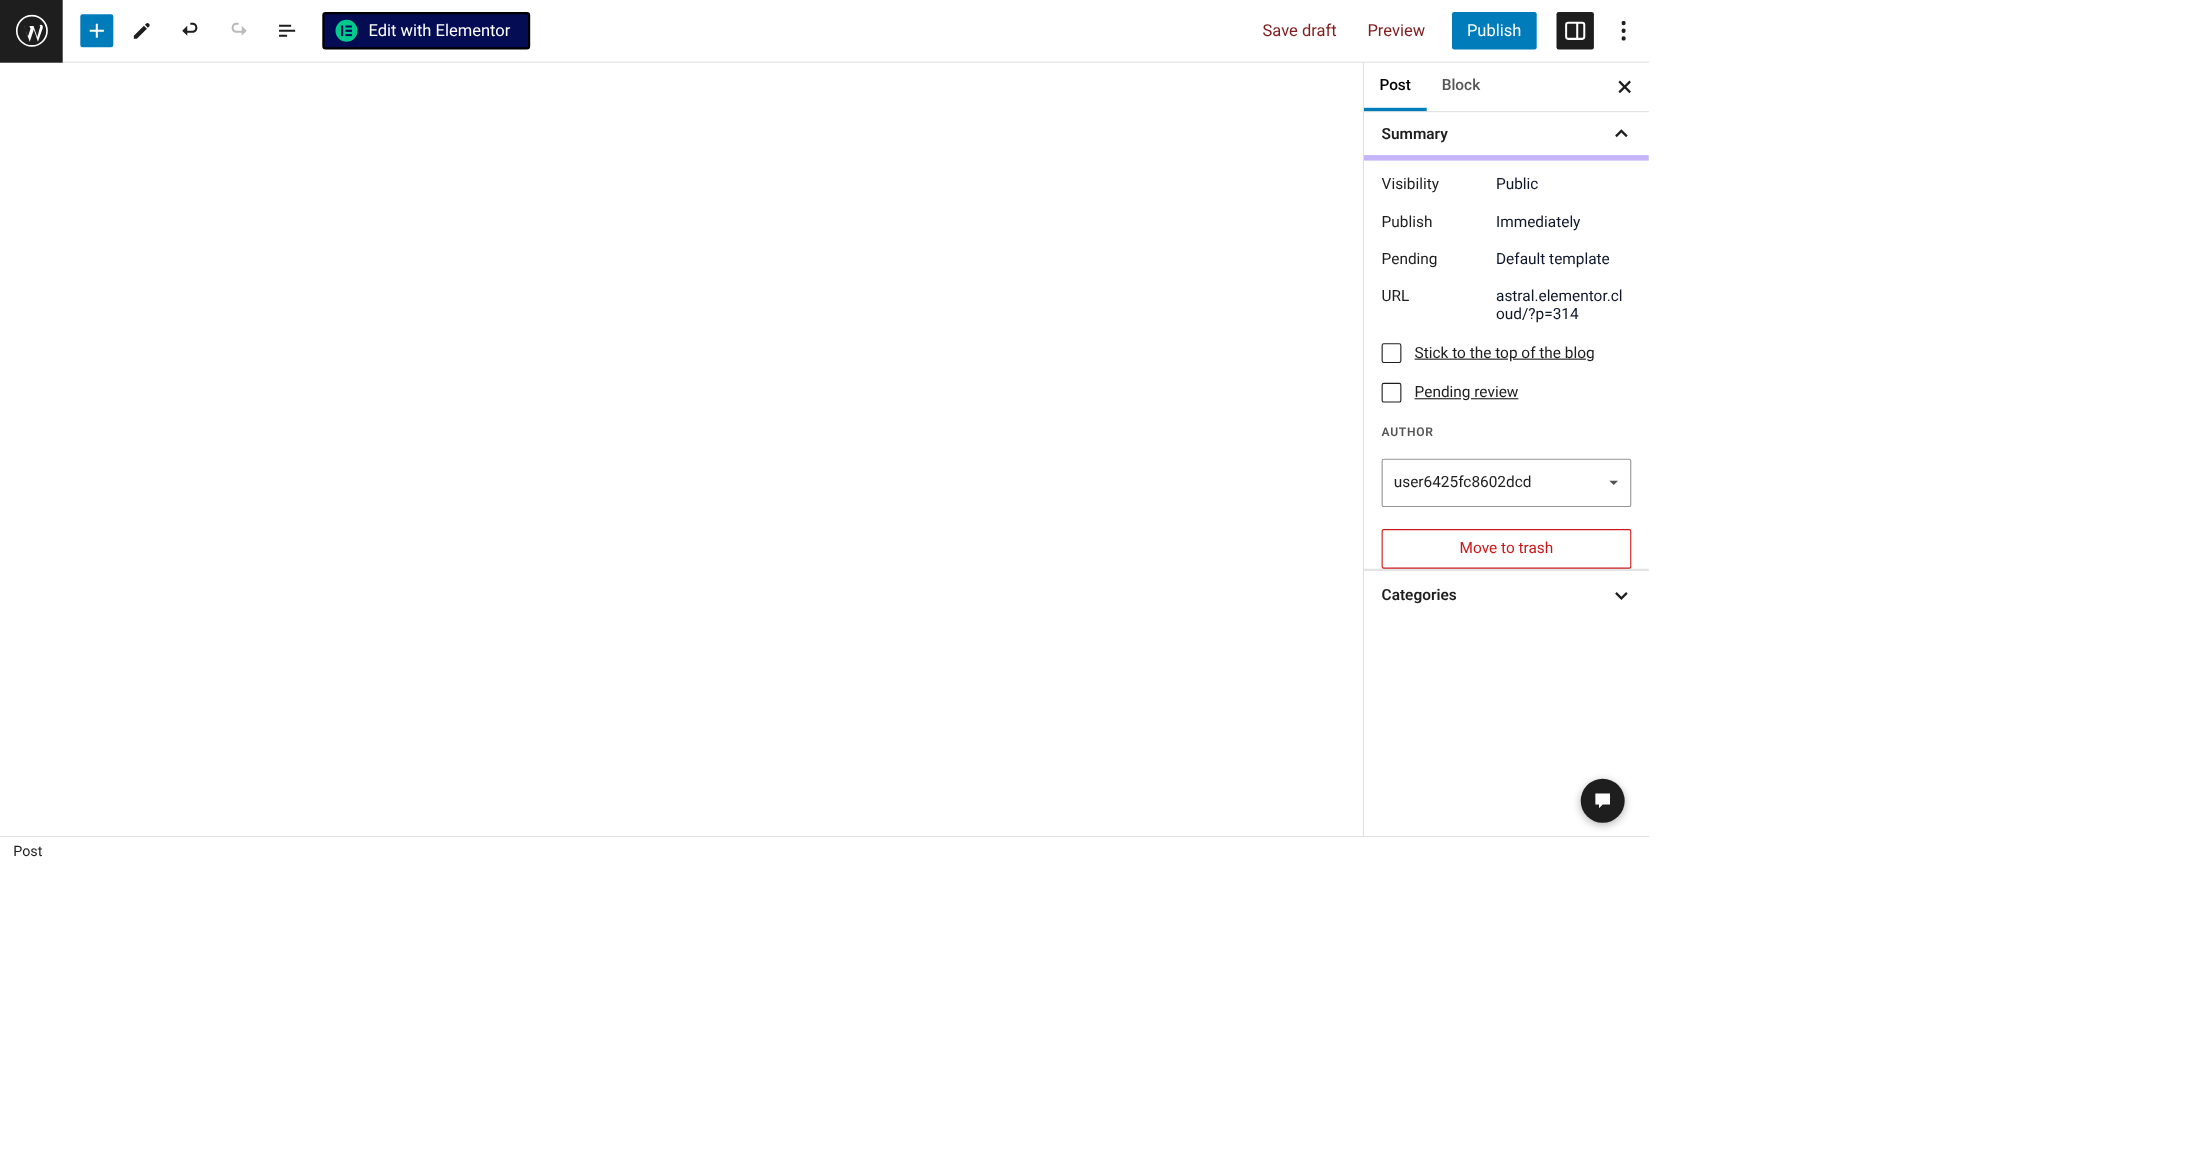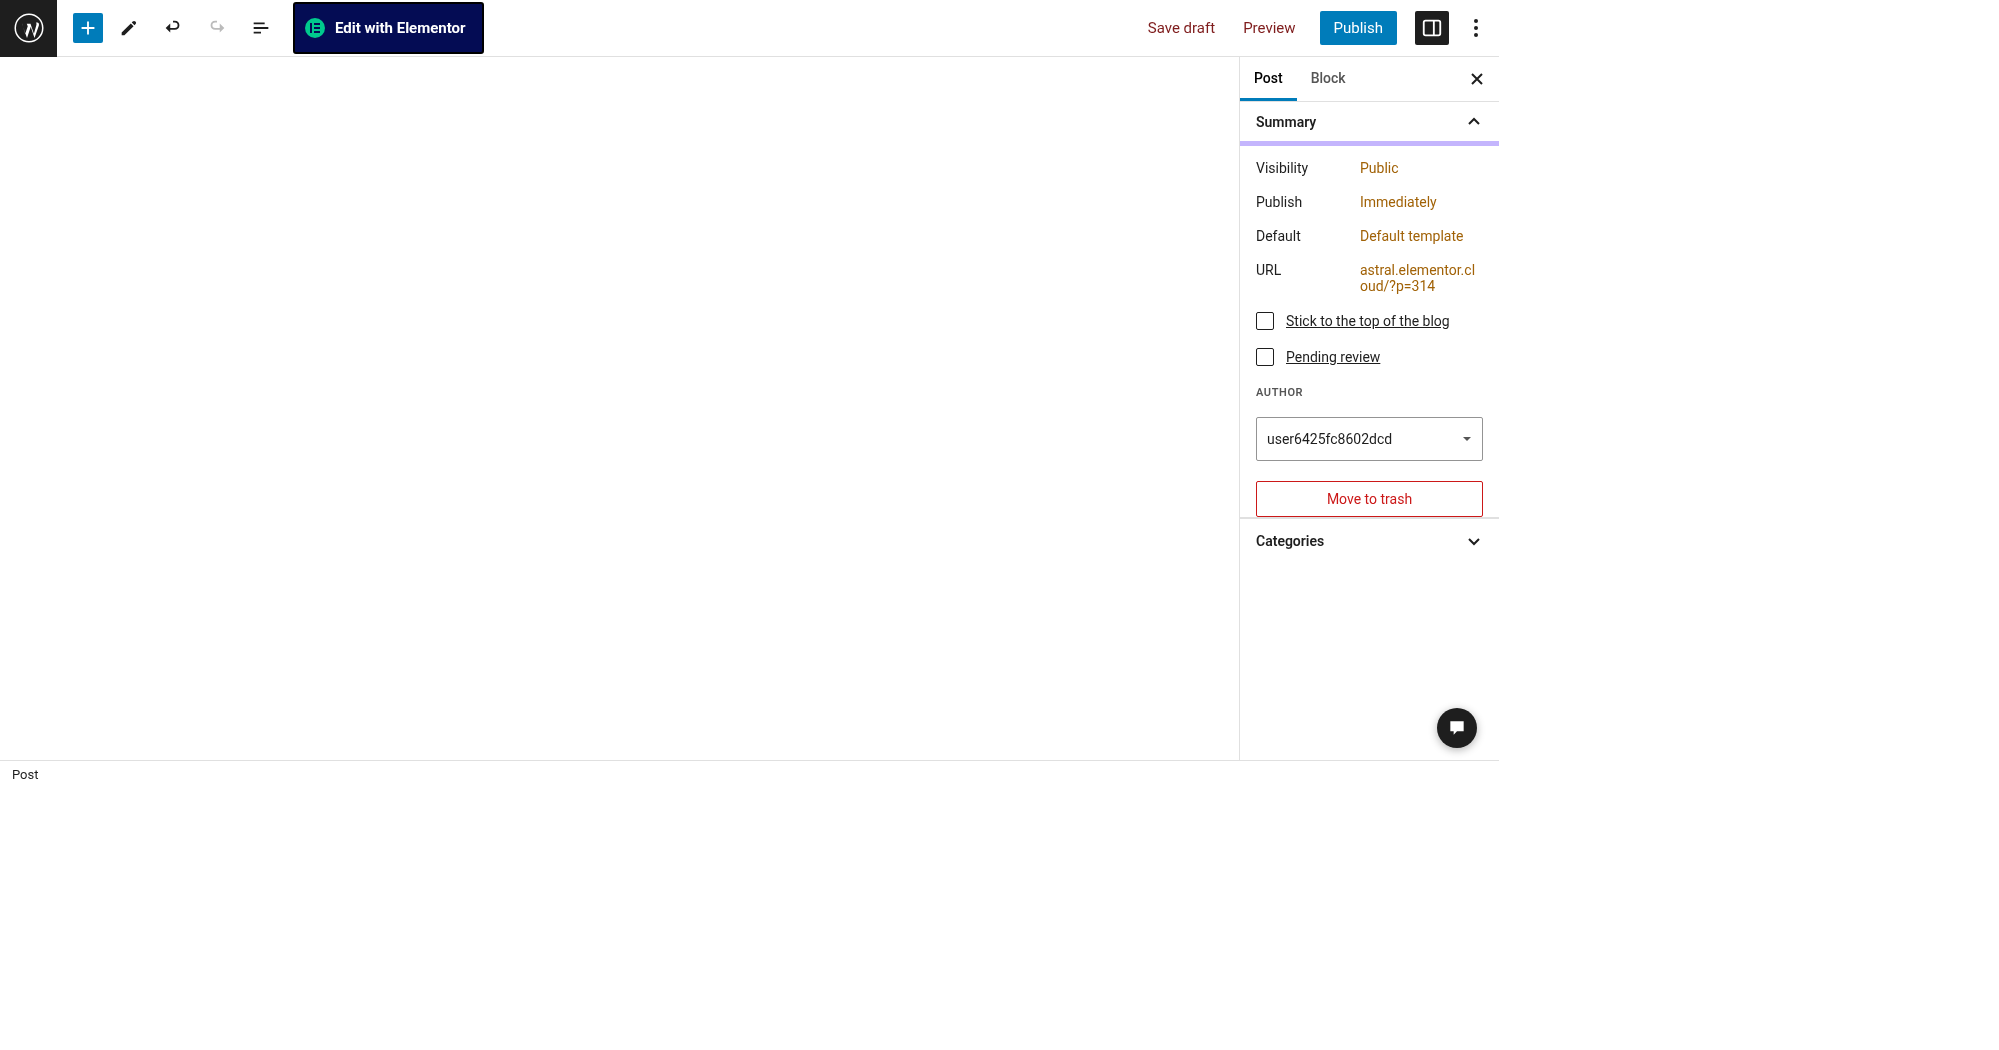--- a/index.html
+++ b/index.html
@@ -8,21 +8,21 @@
 
 
 .toolbar { height: 57px; display: flex; align-items: center; border-bottom: 1px solid #e0e0e0; padding: 0 8px 0 0; gap: 8px; }
 .wp-logo { width: 57px; height: 57px; background: #1e1e1e; display: flex; align-items: center; justify-content: center; color: #fff; }
 .wp-logo svg { width: 30px; height: 30px; }
 .add-btn { width: 30px; height: 30px; background: #007cba; display: flex; align-items: center; justify-content: center; border-radius: 2px; margin-left: 8px; }
 .add-btn svg { width: 22px; height: 22px; fill: #fff; }
 .tool-icon-btn { width: 36px; height: 36px; display: flex; align-items: center; justify-content: center; border-radius: 2px; }
 .tool-icon-btn svg { width: 22px; height: 22px; fill: #1e1e1e; }
 .tool-icon-btn.disabled svg { fill: #bbb; }
-.elementor-btn { height: 52px; background: #040c54; color: #fff; border: 2px solid #000; border-radius: 3px; display: flex; align-items: center; gap: 10px; padding: 0 16px 0 10px; font-size: 15px; font-weight: 700; margin-left: 6px; }
+.elementor-btn { height: 34px; background: #040c54; color: #fff; border: 2px solid #000; border-radius: 3px; display: flex; align-items: center; gap: 10px; padding: 0 16px 0 10px; font-size: 15px; font-weight: 400; margin-left: 6px; }
 .elementor-btn .el-icon { width: 20px; height: 20px; border-radius: 50%; background: #00c98d; display: flex; align-items: center; justify-content: center; }
 .elementor-btn .el-icon svg { width: 10px; height: 10px; fill: #040c54; }
 .toolbar-spacer { flex: 1; }
 .link-btn { color: #7f1d1d; font-size: 15px; padding: 0 10px; }
 .publish-btn { background: #007cba; color: #fff; height: 34px; padding: 0 14px; border-radius: 2px; font-size: 15px; display: flex; align-items: center; margin: 0 6px; }
 .sidebar-toggle-btn { width: 34px; height: 34px; background: #1e1e1e; border-radius: 2px; display: flex; align-items: center; justify-content: center; margin: 0 4px; }
 .sidebar-toggle-btn svg { width: 22px; height: 22px; stroke: #fff; fill: none; }
 .more-btn { width: 30px; height: 36px; display: flex; align-items: center; justify-content: center; }
 .more-btn svg { width: 4px; height: 18px; fill: #1e1e1e; }
 
@@ -41,21 +41,21 @@
 .sidebar-close { position: absolute; right: 10px; top: 50%; transform: translateY(-50%); width: 24px; height: 24px; display: flex; align-items: center; justify-content: center; }
 .sidebar-close svg { width: 16px; height: 16px; stroke: #1e1e1e; stroke-width: 2; fill: none; }
 
 .panel-header { height: 44px; display: flex; align-items: center; justify-content: space-between; padding: 0 16px; font-weight: 600; font-size: 14px; border-bottom: 5px solid #c4b5fd; }
 .panel-header svg { width: 18px; height: 18px; stroke: #1e1e1e; fill: none; stroke-width: 2; }
 .panel-header.collapsed { border-bottom: none; border-top: 1px solid #e0e0e0; }
 
 .panel-body { padding: 14px 16px 0; display: flex; flex-direction: column; gap: 18px; border-bottom: 1px solid #e0e0e0; }
 .meta-row { display: flex; }
 .meta-label { width: 104px; font-size: 14px; color: #1e1e1e; }
-.meta-value { flex: 1; color: #a16207; font-size: 14px; word-break: break-all; }
+.meta-value { flex: 1; color: #0f172a; font-size: 14px; word-break: break-all; }
 .check-row { display: flex; align-items: center; gap: 12px; font-size: 14px; text-decoration: underline; }
 .checkbox { width: 18px; height: 18px; border: 1.5px solid #1e1e1e; border-radius: 2px; }
 .section-label { font-size: 11px; font-weight: 600; letter-spacing: 0.6px; color: #555; margin-top: 2px; }
 .select-box { height: 44px; border: 1px solid #949494; border-radius: 2px; display: flex; align-items: center; justify-content: space-between; padding: 0 8px 0 10px; font-size: 14px; }
 .select-box svg { width: 14px; height: 14px; fill: #555; }
 .trash-btn { height: 36px; border: 1px solid #cc1818; color: #cc1818; border-radius: 2px; display: flex; align-items: center; justify-content: center; font-size: 14px; margin-top: 2px; }
 
 
 .footer { height: 28px; border-top: 1px solid #e0e0e0; display: flex; align-items: center; padding: 0 12px; font-size: 13px; background: #fff; }
 
@@ -154,21 +154,21 @@
       <div class="panel-body">
         <div class="meta-row">
           <div class="meta-label">Visibility</div>
           <div class="meta-value">Public</div>
         </div>
         <div class="meta-row">
           <div class="meta-label">Publish</div>
           <div class="meta-value">Immediately</div>
         </div>
         <div class="meta-row">
-          <div class="meta-label">Default</div>
+          <div class="meta-label">Pending</div>
           <div class="meta-value">Default template</div>
         </div>
         <div class="meta-row">
           <div class="meta-label">URL</div>
           <div class="meta-value">astral.elementor.cloud/?p=314</div>
         </div>
         <div class="check-row">
           <div class="checkbox"></div>
           <span>Stick to the top of the blog</span>
         </div>

